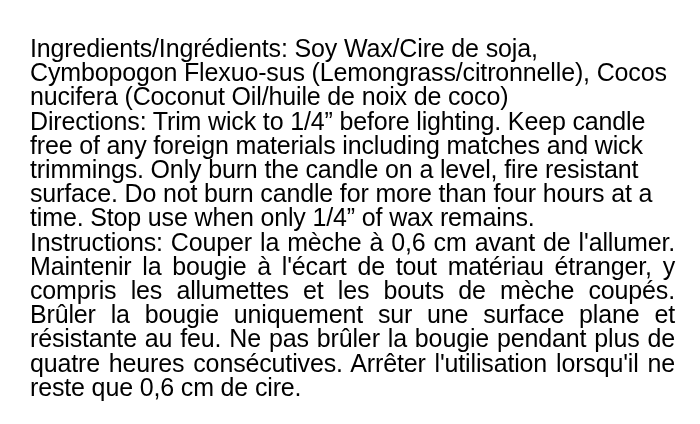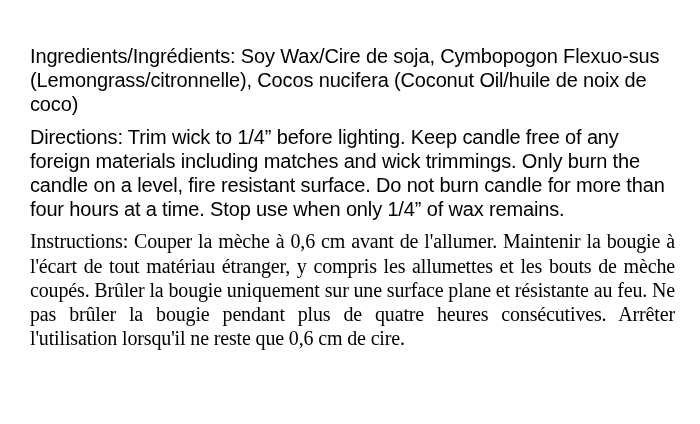--- a/index.html
+++ b/index.html
@@ -14,29 +14,28 @@
     color: #000000;
     overflow: hidden;
   }
   .label {
     position: absolute;
     left: 30px;
     top: 36px;
     width: 645px;
   }
   .block {
-    font-size: 20px;
+    font-size: 25px;
     line-height: 24.2px;
     letter-spacing: -0.15px;
-    margin: 8px 0 0 0;
+    margin: 0 0 0 0;
   }
   .justify {
     text-align: justify;
     text-align-last: left;
-    font-family: Liberation Serif, serif;
   }
   .hang {
     
     text-indent: 0;
   }
 </style>
 </head>
 <body>
 
 <div class="label">

